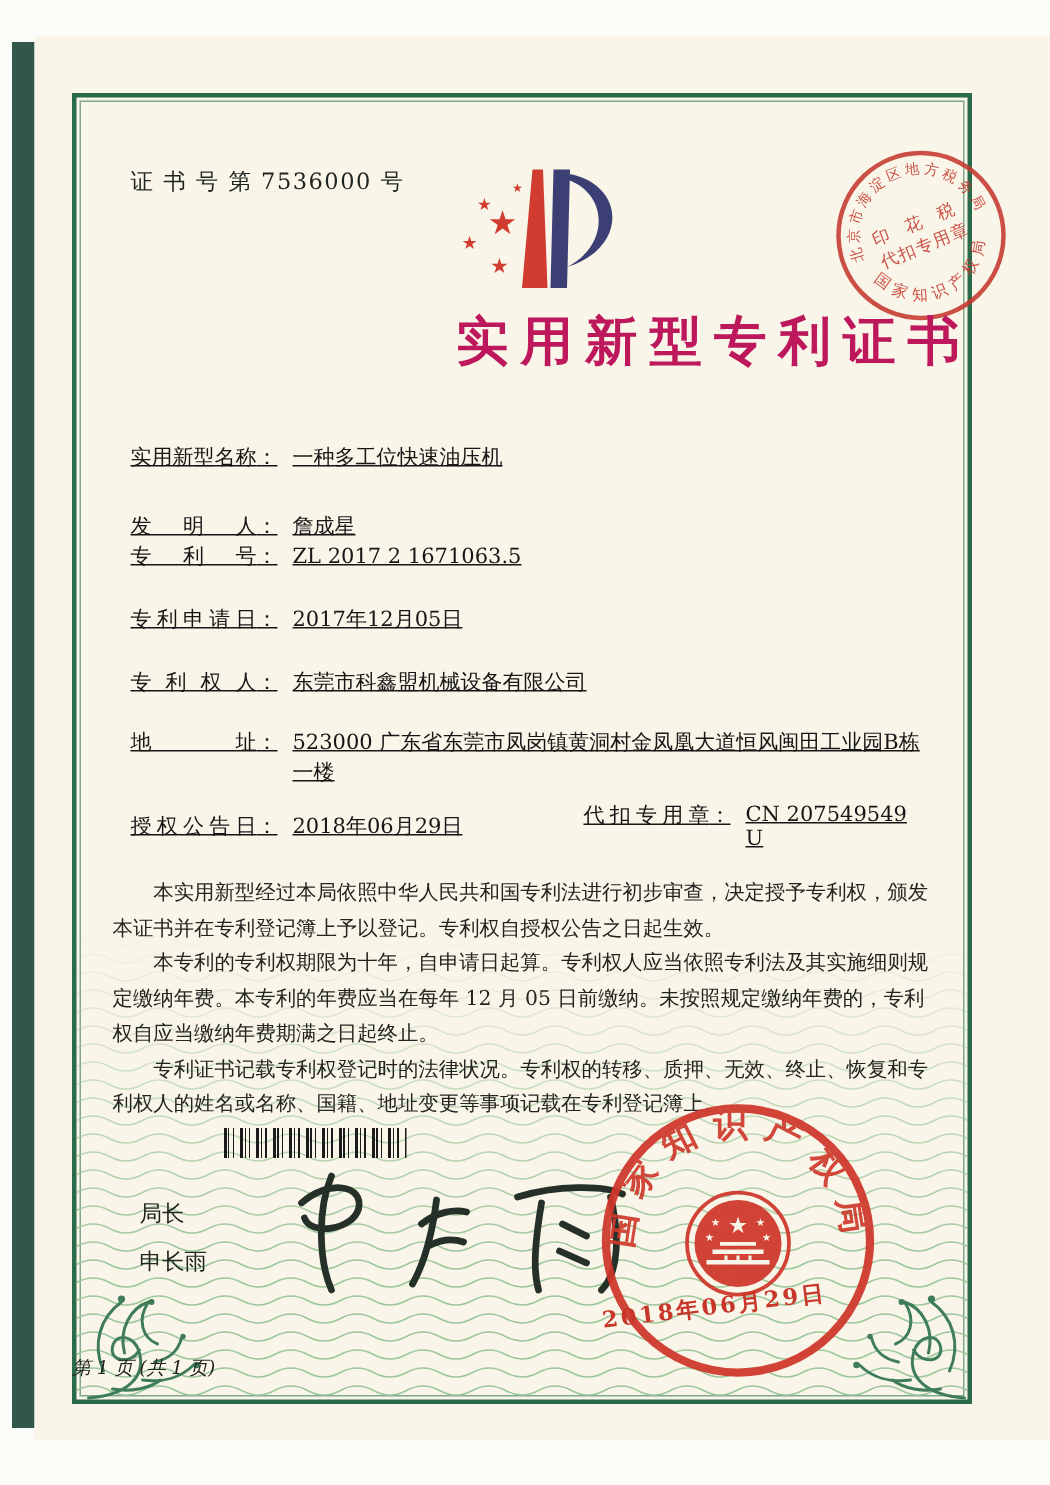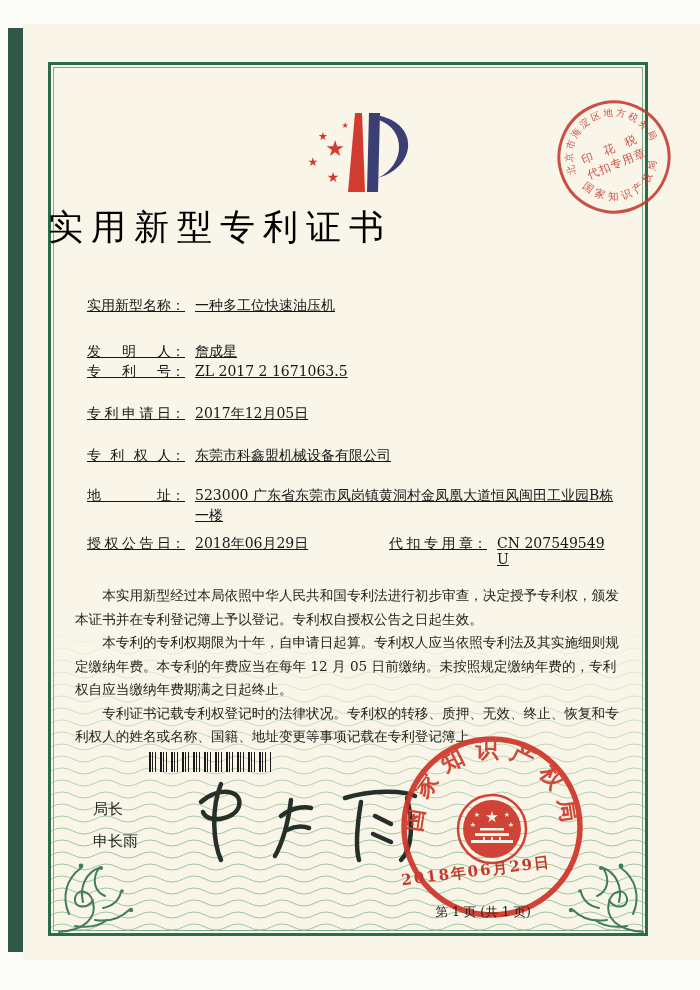--- a/index.html
+++ b/index.html
@@ -7,44 +7,44 @@
   .photo{position:relative;width:700px;height:990px;background:#fbfbf8;}
   .spine{position:absolute;left:8px;top:28px;width:15px;height:924px;background:#31564a;}
   .page{position:absolute;left:23px;top:24px;width:677px;height:936px;background:#f9f5e8;}
   .frame{position:absolute;left:25px;top:38px;width:600px;height:874px;border:3px solid #2a6b4c;box-sizing:border-box;}
   .frame::before{content:"";position:absolute;inset:2px;border:1px solid #7fa98c;}
   .waves{position:absolute;left:28px;top:595px;width:594px;height:316px;overflow:hidden;
     -webkit-mask-image:linear-gradient(180deg,rgba(0,0,0,0) 0,rgba(0,0,0,.55) 35%,#000 70%);
     mask-image:linear-gradient(180deg,rgba(0,0,0,0) 0,rgba(0,0,0,.55) 35%,#000 70%);}
   .cert-no{position:absolute;left:64px;top:88px;font-size:15px;letter-spacing:1px;color:#1e2420;}
   .logo{position:absolute;left:262px;top:84px;width:135px;height:100px;}
-  .title{position:absolute;left:25px;top:180px;width:600px;text-align:left;font-size:35px;font-weight:400;letter-spacing:8px;color:#000000;}
+  .title{position:absolute;left:25px;top:180px;width:600px;text-align:right;font-size:35px;font-weight:700;letter-spacing:8px;color:#be185d;}
   .fields{position:absolute;left:64px;top:271px;width:528px;font-size:14px;color:#161616;text-decoration:underline;}
   .frow{display:flex;line-height:20px;}
   .lbl{display:inline-block;width:84px;text-align:justify;text-align-last:justify;flex:none;}
   .cln{flex:none;}
   .val{margin-left:10px;flex:1;}
   .mb1{margin-bottom:26px}.mb2{}.mb3{margin-bottom:22px}.mb4{margin-bottom:22px}.mb5{margin-bottom:20px}.mb6{margin-bottom:10px}
-  .grant{display:flex;}
+  .grant{display:flex;align-items:center;}
   .gpair{display:flex;}
   .gpair.first{width:302px;flex:none;}
   .body-text{position:absolute;left:52px;top:560px;width:552px;font-size:13.6px;line-height:23.5px;color:#23231f;}
   .body-text p{margin:0;text-indent:2em;}
   .barcode{position:absolute;left:126px;top:728px;width:122px;height:20px;
     background:repeating-linear-gradient(90deg,#1b1b1b 0 2px,transparent 2px 3px,#1b1b1b 3px 4px,transparent 4px 6px,#1b1b1b 6px 7px,transparent 7px 11px);}
   .sig-title{position:absolute;left:70px;top:776px;font-size:15px;color:#20261f;font-family:"DejaVu Sans","Liberation Sans",sans-serif;}
   .sig-name{position:absolute;left:70px;top:808px;font-size:15px;color:#20261f;font-family:"DejaVu Sans","Liberation Sans",sans-serif;}
   .signature{position:absolute;left:140px;top:742px;width:260px;height:120px;}
   .seal{position:absolute;left:374px;top:708px;width:190px;height:190px;opacity:.93;}
   .seal-date{position:absolute;left:378px;top:838px;font-size:15px;color:#c8362a;letter-spacing:2px;white-space:nowrap;transform:rotate(-7deg);font-weight:700;}
   .stamp{position:absolute;left:528px;top:70px;width:126px;height:126px;transform:rotate(-22deg);opacity:.88;}
   .orn{position:absolute;width:95px;height:95px;}
   .orn.left{left:28px;top:818px;}
   .orn.right{left:533px;top:818px;transform:scaleX(-1);}
-  .footer{position:absolute;left:25px;top:880px;width:483px;text-align:right;font-size:12.5px;color:#23231f;}
+  .footer{position:absolute;left:25px;top:880px;width:483px;text-align:left;font-size:12.5px;color:#23231f;font-style:italic;}
 </style>
 </head>
 <body>
 
 <div class="photo">
   <div class="spine"></div>
 
   <div class="page">
     <div class="frame"></div>
 
@@ -108,20 +108,21 @@
         <path d="M24 84 C36 86 48 84 56 78"></path>
       </g>
       <g fill="#3f7d59">
         <circle cx="30" cy="24" r="2.4"></circle>
           <circle cx="50" cy="26" r="2"></circle>
           <circle cx="80" cy="68" r="2.2"></circle>
           <circle cx="71" cy="49" r="1.8"></circle>
       </g>
     </svg>
 
+    <div class="cert-no">证 书 号 第 7536000 号</div>
 
     <svg class="logo" viewBox="0 0 135 100">
       <polygon points="70,5 77,5 80,84 63,84" fill="#d23c30"></polygon>
       <path d="M84 5 L95 5 L93 84 L82 84 Z" fill="#3b3f73"></path>
       <path d="M95 8 C133 16 133 58 93 70 C121 56 121 22 94 12 Z" fill="#3b3f73"></path>
       <g fill="#d23c30" font-family="'DejaVu Sans',sans-serif">
         <text x="50" y="48" font-size="22" text-anchor="middle">★</text>
         <text x="38" y="32" font-size="11" text-anchor="middle">★</text>
         <text x="28" y="58" font-size="12" text-anchor="middle">★</text>
         <text x="48" y="74" font-size="14" text-anchor="middle">★</text>

